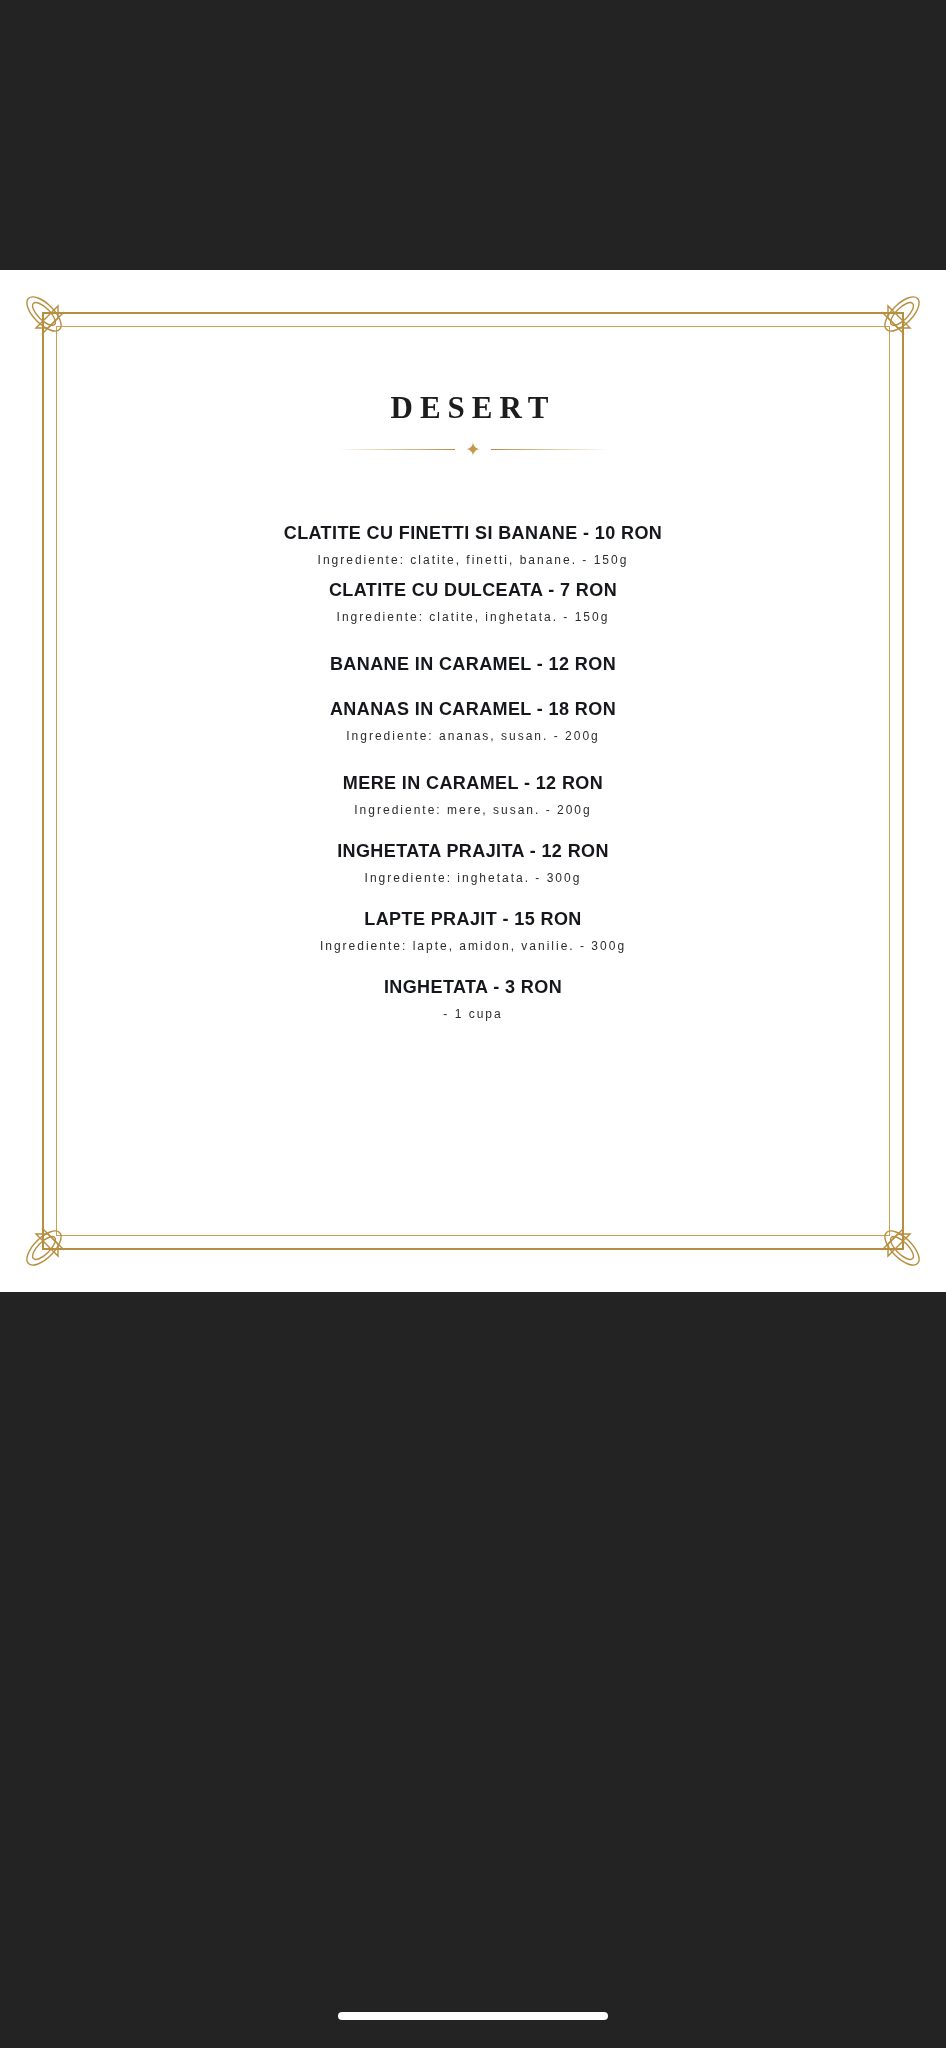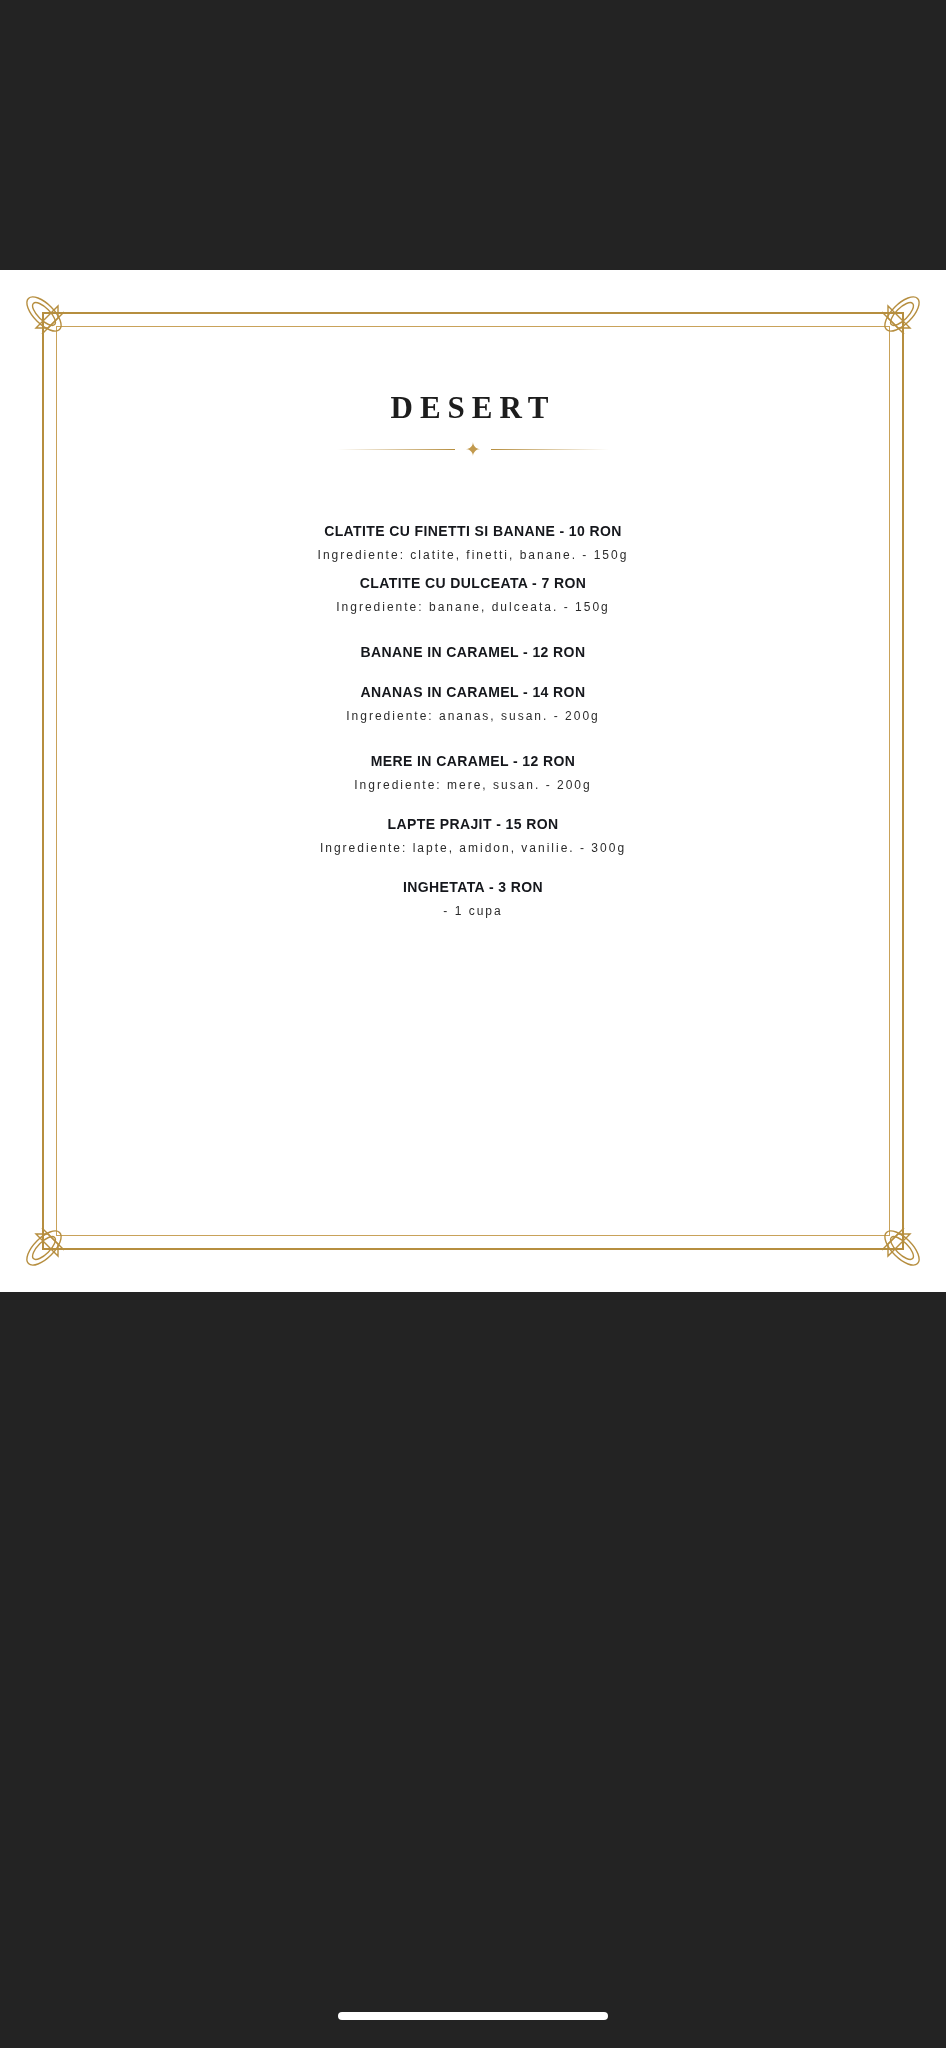--- a/index.html
+++ b/index.html
@@ -113,21 +113,21 @@
   .title-rule .diamond {
     margin: 0 10px;
     color: #c29a4e;
     font-size: 19px;
     line-height: 1;
   }
   .menu-list { margin-top: 64px; }
   .menu-item { margin-bottom: 13px; }
   .item-name {
     font-family: "Liberation Sans", sans-serif;
-    font-size: 14px;
+    font-size: 18px;
     font-weight: bold;
     color: #15171c;
     letter-spacing: 0.4px;
   }
   .item-desc {
     font-family: "Liberation Sans", sans-serif;
     font-size: 12px;
     color: #2b2b2b;
     letter-spacing: 2px;
     margin-top: 9px;
@@ -192,37 +192,41 @@
 
       <div class="menu-list">
 
         <div class="menu-item">
           <div class="item-name">CLATITE CU FINETTI SI BANANE - 10 RON</div>
           <div class="item-desc">Ingrediente: clatite, finetti, banane. - 150g</div>
         </div>
 
         <div class="menu-item gap-lg">
           <div class="item-name">CLATITE CU DULCEATA - 7 RON</div>
-          <div class="item-desc">Ingrediente: banane, dulceata. - 150g</div>
+          <div class="item-desc">Ingrediente: clatite, inghetata. - 150g</div>
         </div>
 
         <div class="menu-item gap-md">
           <div class="item-name">BANANE IN CARAMEL - 12 RON</div>
         </div>
 
         <div class="menu-item gap-lg">
-          <div class="item-name">ANANAS IN CARAMEL - 14 RON</div>
+          <div class="item-name">ANANAS IN CARAMEL - 18 RON</div>
           <div class="item-desc">Ingrediente: ananas, susan. - 200g</div>
         </div>
 
         <div class="menu-item gap-md">
           <div class="item-name">MERE IN CARAMEL - 12 RON</div>
           <div class="item-desc">Ingrediente: mere, susan. - 200g</div>
         </div>
 
+        <div class="menu-item gap-md">
+          <div class="item-name">INGHETATA PRAJITA - 12 RON</div>
+          <div class="item-desc">Ingrediente: inghetata. - 300g</div>
+        </div>
 
         <div class="menu-item gap-md">
           <div class="item-name">LAPTE PRAJIT - 15 RON</div>
           <div class="item-desc">Ingrediente: lapte, amidon, vanilie. - 300g</div>
         </div>
 
         <div class="menu-item">
           <div class="item-name">INGHETATA - 3 RON</div>
           <div class="item-desc">- 1 cupa</div>
         </div>

